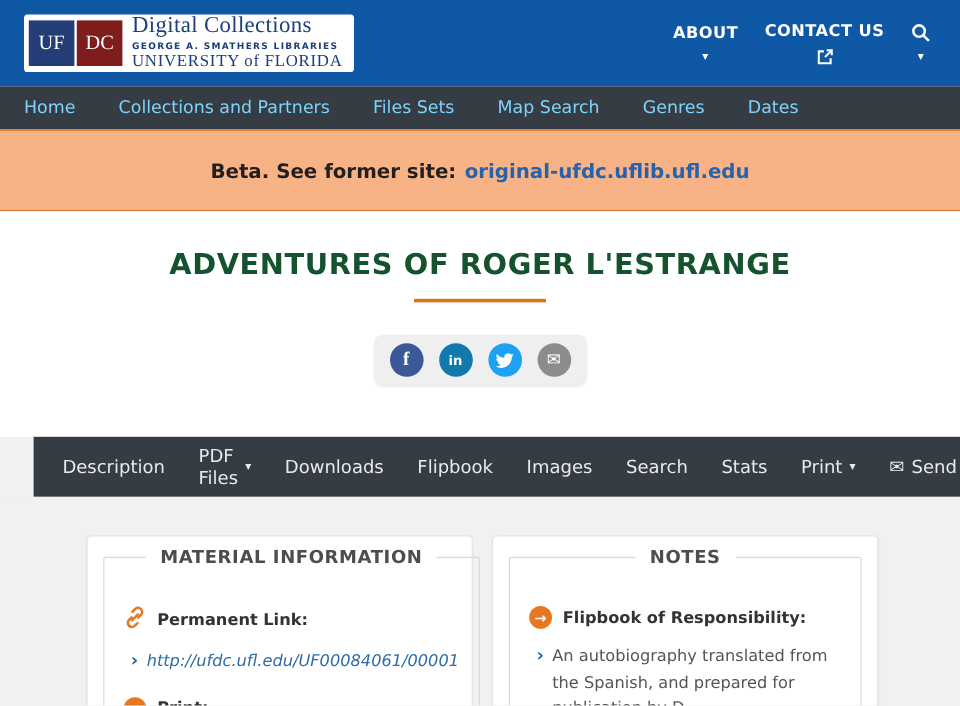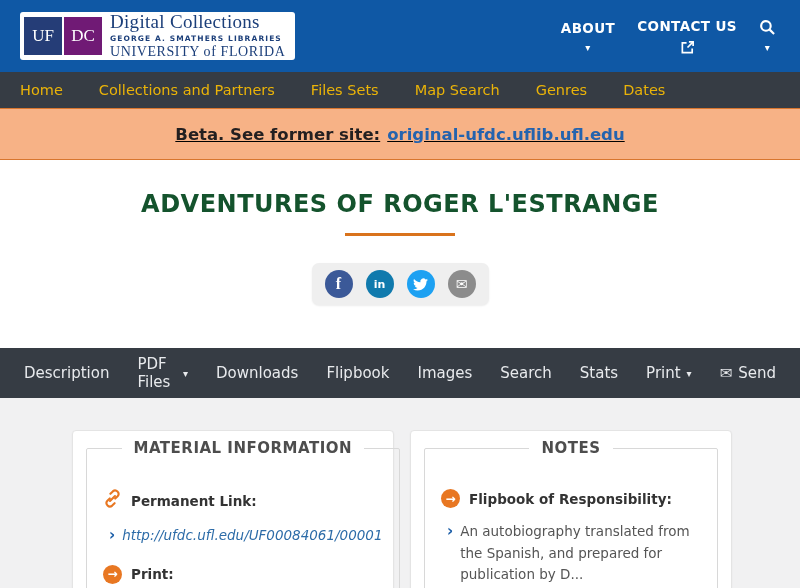--- a/index.html
+++ b/index.html
@@ -19,21 +19,21 @@
     background: #fff; border-radius: 3px; padding: 4px 10px 4px 4px;
     display: flex; align-items: center; gap: 8px; height: 48px;
   }
   .logo-squares { display: flex; gap: 2px; }
   .logo-sq {
     width: 38px; height: 38px; display: flex; align-items: center; justify-content: center;
     color: #fff; font-weight: normal; font-size: 17px;
     font-family: "Liberation Serif", "DejaVu Serif", serif;
   }
   .logo-sq.uf { background: #253d77; }
-  .logo-sq.dc { background: #701a75; }
+  .logo-sq.dc { background: #7f1d1d; }
   .logo-text { display: flex; flex-direction: column; line-height: 1.05; color: #1c3f7a; }
   .logo-title {
     font-family: "Liberation Serif", "DejaVu Serif", serif;
     font-size: 19px; letter-spacing: 0.3px;
   }
   .logo-sub1 { font-size: 7.5px; font-weight: bold; letter-spacing: 1.1px; margin-top: 3px; }
   .logo-sub2 {
     font-family: "Liberation Serif", "DejaVu Serif", serif;
     font-size: 14px; letter-spacing: 0.6px; margin-top: 2px;
   }
@@ -44,31 +44,30 @@
   }
   .caret { font-size: 10px; }
   .hdr-icon { display: inline-flex; }
 
   
   .main-nav {
     height: 36px; background: #363c44; display: flex; align-items: center;
     padding: 0 4px;
   }
   .main-nav .nav-item {
-    color: #eab308; font-size: 14.5px; padding: 0 12px; margin: 0 6px; cursor: pointer;
+    color: #7dd3fc; font-size: 14.5px; padding: 0 12px; margin: 0 6px; cursor: pointer;
   }
   .main-nav .nav-item:first-child { margin-left: 4px; }
 
   
   .beta-banner {
-    height: 52px; background: #f7b286;
+    height: 68px; background: #f7b286;
     border-top: 1px solid #d8762f; border-bottom: 1px solid #d8762f;
     display: flex; align-items: center; justify-content: center; gap: 7px;
     font-size: 16.5px;
-    text-decoration: underline;
   }
   .beta-text { color: #231f20; font-weight: bold; }
   .beta-link { color: #2563ae; font-weight: bold; text-decoration: none; cursor: pointer; }
 
   
   .title-section { background: #fff; height: 188px; text-align: center; }
   .item-title {
     padding-top: 30px; font-size: 24px; font-weight: bold;
     color: #14532d; letter-spacing: 0.5px;
   }
@@ -87,21 +86,21 @@
     color: #fff; cursor: pointer; font-weight: bold;
   }
   .social-btn.facebook { background: #3b5998; font-family: "Liberation Serif", serif; font-size: 16px; }
   .social-btn.linkedin { background: #107aad; font-size: 11px; }
   .social-btn.twitter  { background: #1da1f2; }
   .social-btn.email    { background: #8c8c8c; font-size: 14px; font-weight: normal; }
 
   
   .item-toolbar {
     height: 50px; background: #363c44; display: flex; align-items: center;
-    justify-content: space-between; padding: 0 24px; color: #e8eaed;
+    justify-content: space-between; padding: 0 24px; color: #e8eaed; margin-left: 28px;
   }
   .tb-group { display: flex; align-items: center; }
   .tb-item {
     font-size: 15px; padding: 0 14px; cursor: pointer;
     display: flex; align-items: center; gap: 6px;
   }
   .tb-group.left .tb-item:first-child { padding-left: 0; }
   .tb-group.right .tb-item:last-child { padding-right: 0; }
 
   

